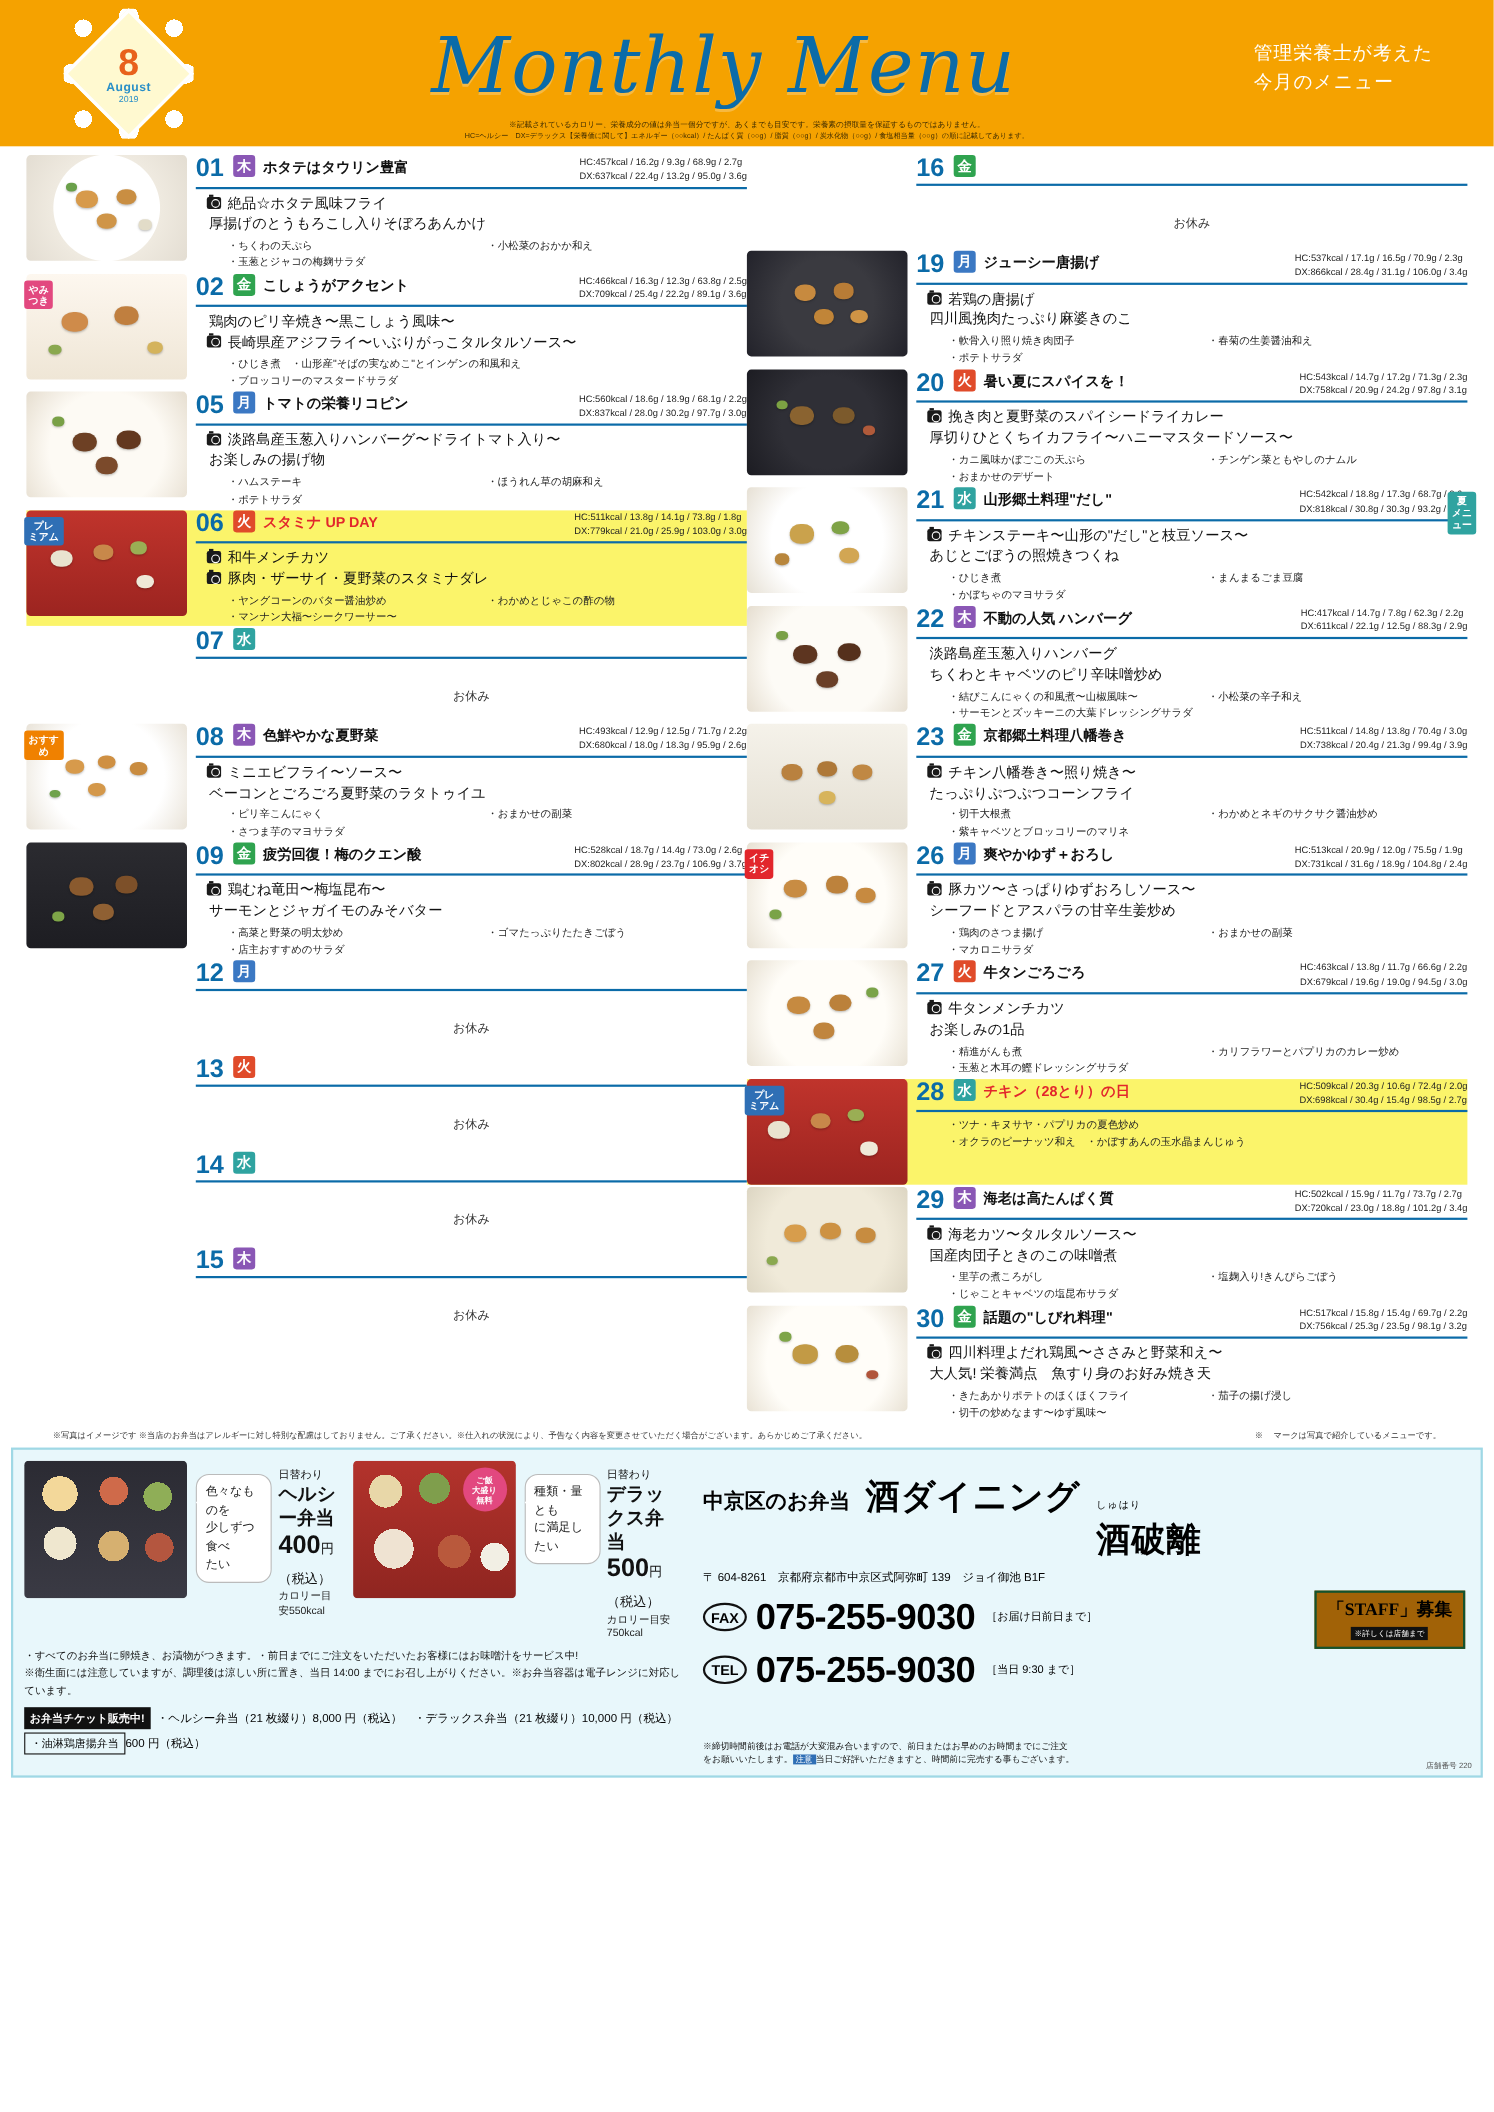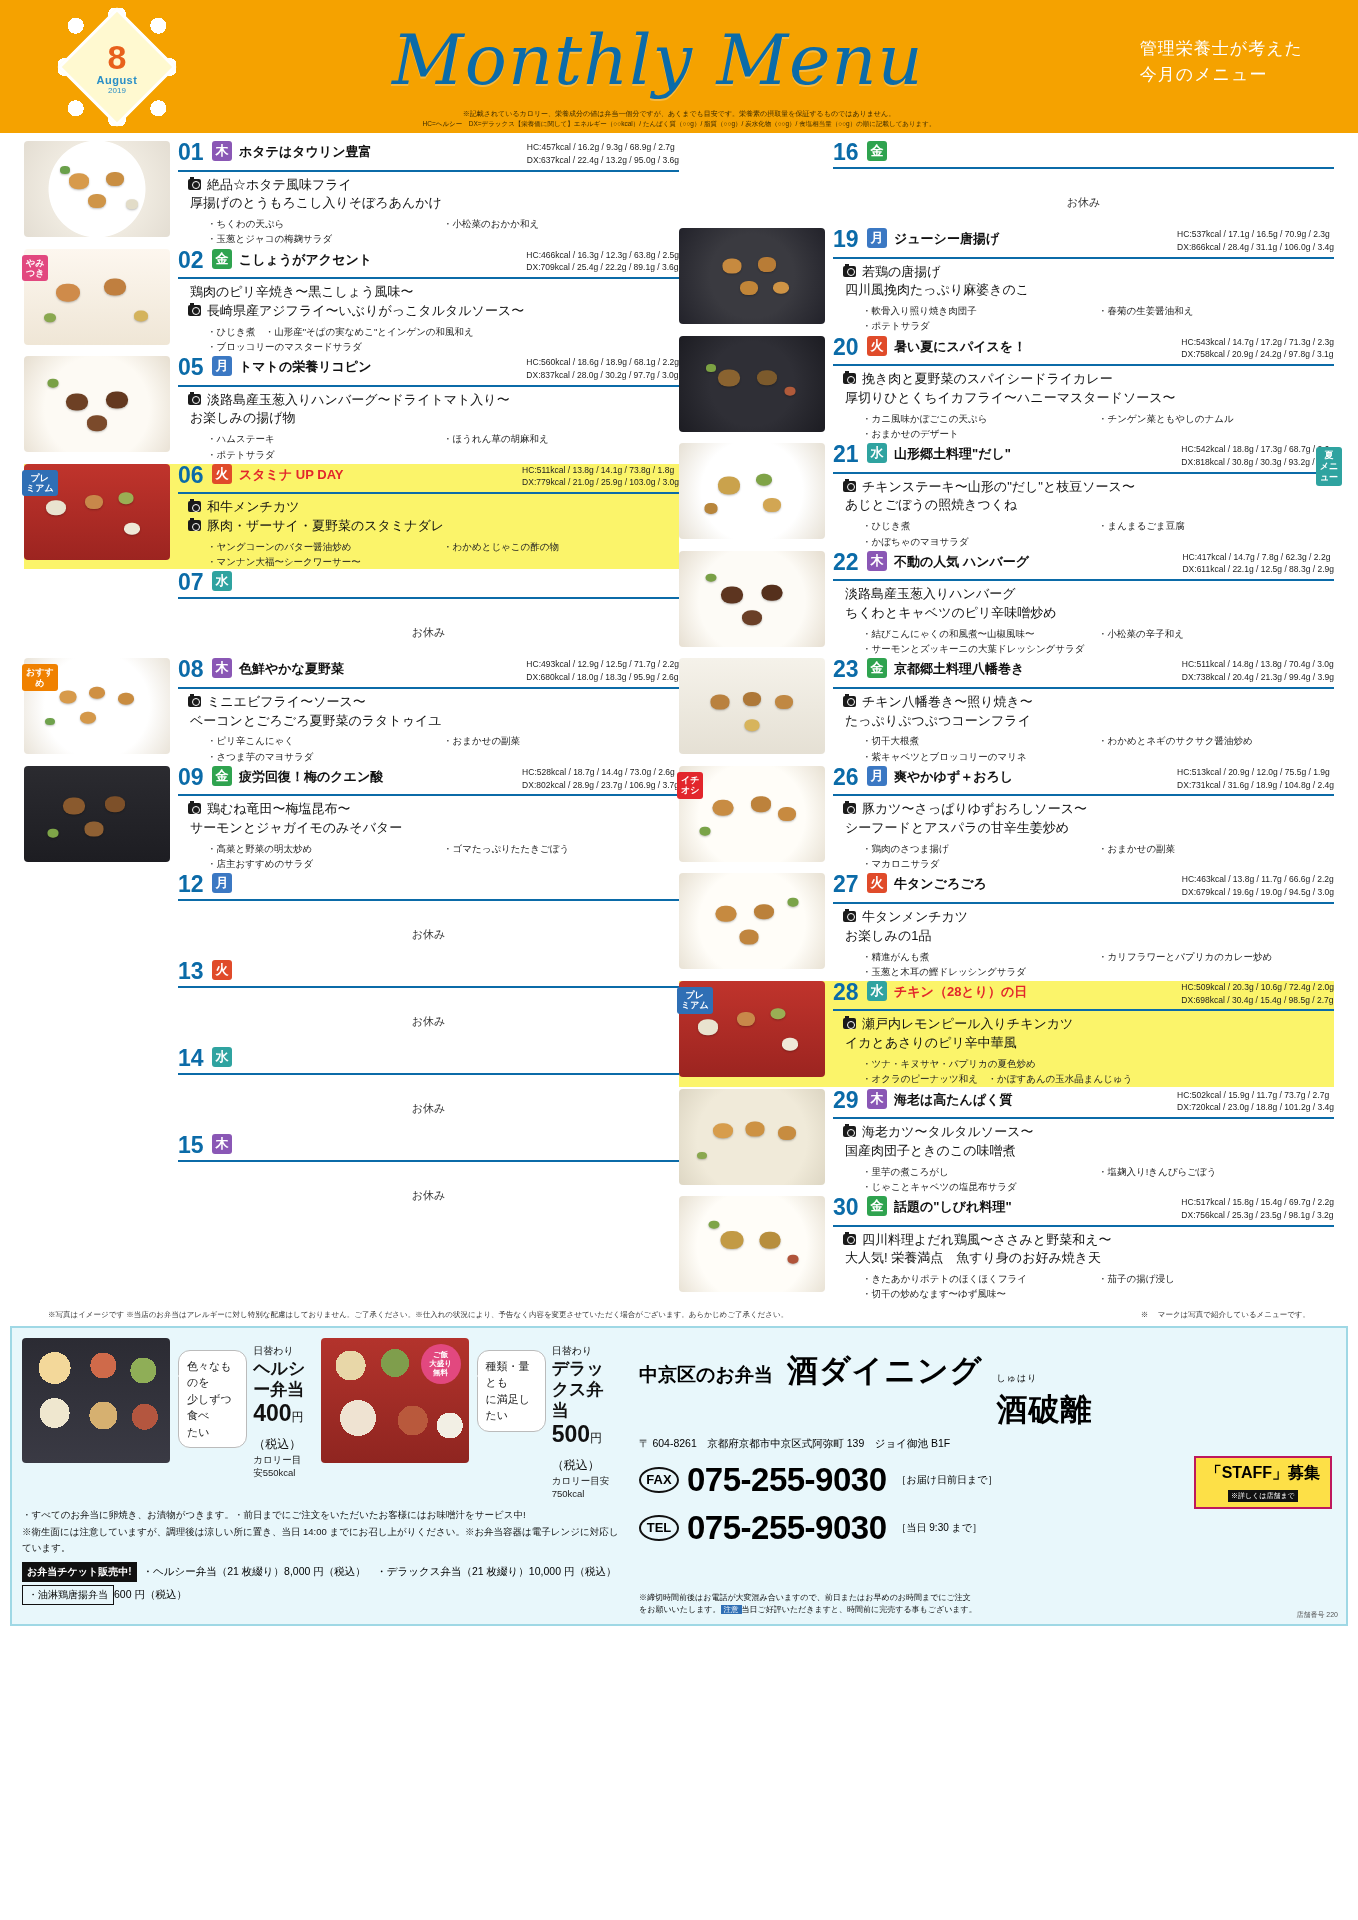--- a/index.html
+++ b/index.html
@@ -197,21 +197,21 @@
   .telrow { display: flex; align-items: center; margin-top: 10px; }
   .telbadge {
     border: 2px solid #111; border-radius: 50%; width: 40px; height: 26px;
     display: flex; align-items: center; justify-content: center;
     font-size: 13px; font-weight: bold; flex-shrink: 0;
   }
   .telnum { font-size: 33px; font-weight: bold; margin-left: 8px; letter-spacing: -0.5px; }
   .telhint { font-size: 10px; margin-left: 10px; }
   .staff {
     position: absolute; right: 14px; top: 128px;
-    border: 2px solid #be185d; padding: 5px 10px; text-align: center; background: #fde047;
+    border: 2px solid #14532d; padding: 5px 10px; text-align: center; background: #a16207; font-family: Liberation Serif, serif;
   }
   .staff .t { font-size: 16px; font-weight: bold; }
   .staff .s { font-size: 7px; background: #111; color: #fff; padding: 1px 3px; display: inline-block; margin-top: 2px; }
   .bfoot { font-size: 8px; color: #111; position: absolute; left: 12px; bottom: 8px; line-height: 1.5; }
   .bfoot .mk { background: #2f6fb5; color: #fff; padding: 0 3px; font-size: 7.5px; }
   .code { position: absolute; right: 8px; bottom: 4px; font-size: 7px; color: #555; }
 </style>
 </head>
 <body>
 
@@ -776,29 +776,20 @@
           </div>
           <div class="txt-cell">
             <div class="row-head">
               <span class="daynum">28</span>
               <span class="dow wed">水</span>
               <span class="headline red">チキン（28とり）の日</span>
               <span class="kcal">HC:509kcal / 20.3g / 10.6g / 72.4g / 2.0g
 DX:698kcal / 30.4g / 15.4g / 98.5g / 2.7g</span>
             </div>
             <div class="hr"></div>
-            <div class="mains">
-              <div class="main-line">
-                <span class="cam"></span>
-                <span class="">瀬戸内レモンピール入りチキンカツ</span>
-              </div>
-              <div class="main-line">
-                <span class="indent">イカとあさりのピリ辛中華風</span>
-              </div>
-            </div>
             <div class="subs">
               <div class="sub">・ツナ・キヌサヤ・パプリカの夏色炒め</div>
               <div class="sub full">・オクラのピーナッツ和え　・かぼすあんの玉水晶まんじゅう</div>
             </div>
           </div>
         </div>
         <div class="entry">
           <div class="photo-cell">
             <div class="photo" style="background: radial-gradient(circle at 50% 52%, #f0ead9 0 62%, #dcd5c2 100%);">
               <span style="position:absolute;left:30%;top:44%;width:20px;height:15.600000000000001px;border-radius:45%;background:#d79d4c;transform:translate(-50%,-50%);box-shadow:0 1px 2px rgba(0,0,0,.25)"></span>

